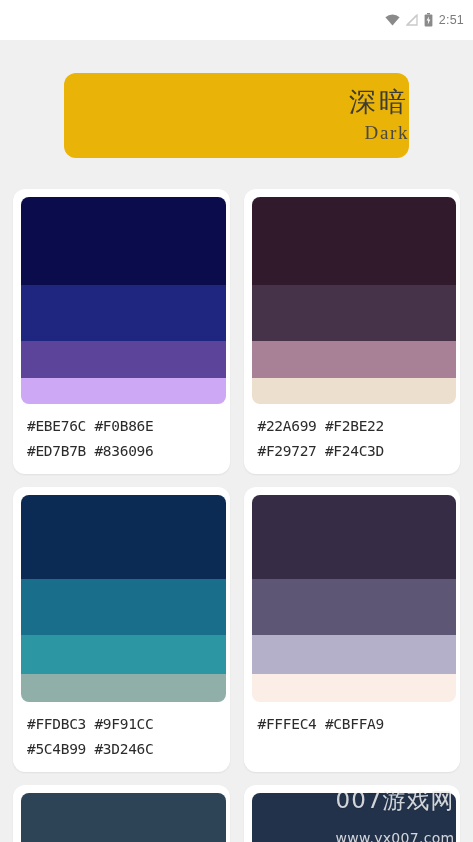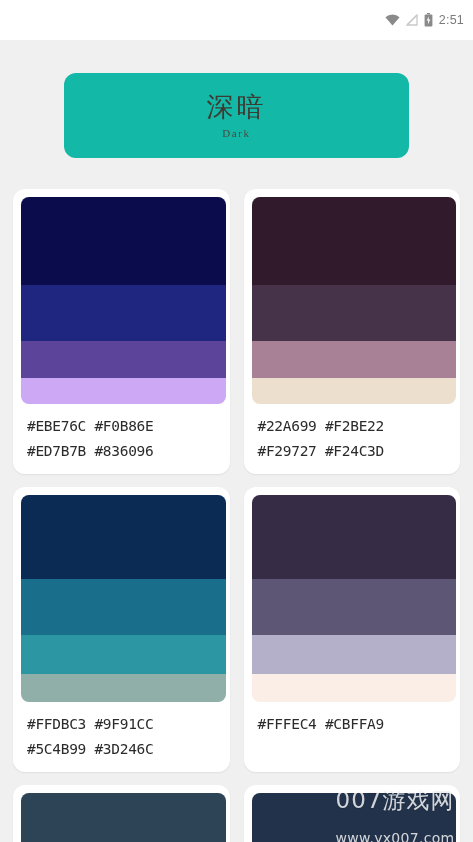--- a/index.html
+++ b/index.html
@@ -44,37 +44,37 @@
     background: #f0f0f0;
     overflow: hidden;
     position: relative;
     box-sizing: border-box;
   }
 
   
   .header-card {
     margin: 33px 64px 0 64px;
     height: 85px;
-    background: #14b8a6;
+    background: #eab308;
     border-radius: 12px;
     display: flex;
     flex-direction: column;
-    align-items: center;
+    align-items: flex-end;
     justify-content: center;
   }
   .header-title {
     font-family: "Liberation Serif", "DejaVu Serif", serif;
     font-size: 27px;
     color: #3d3c34;
     letter-spacing: 3px;
     line-height: 1.15;
   }
   .header-subtitle {
     font-family: "Liberation Serif", "DejaVu Serif", serif;
-    font-size: 11px;
+    font-size: 19px;
     color: #4a4942;
     letter-spacing: 1.6px;
     margin-top: 3px;
   }
 
   
   .grid {
     margin: 31px 13px 0 13px;
     display: grid;
     grid-template-columns: 1fr 1fr;

